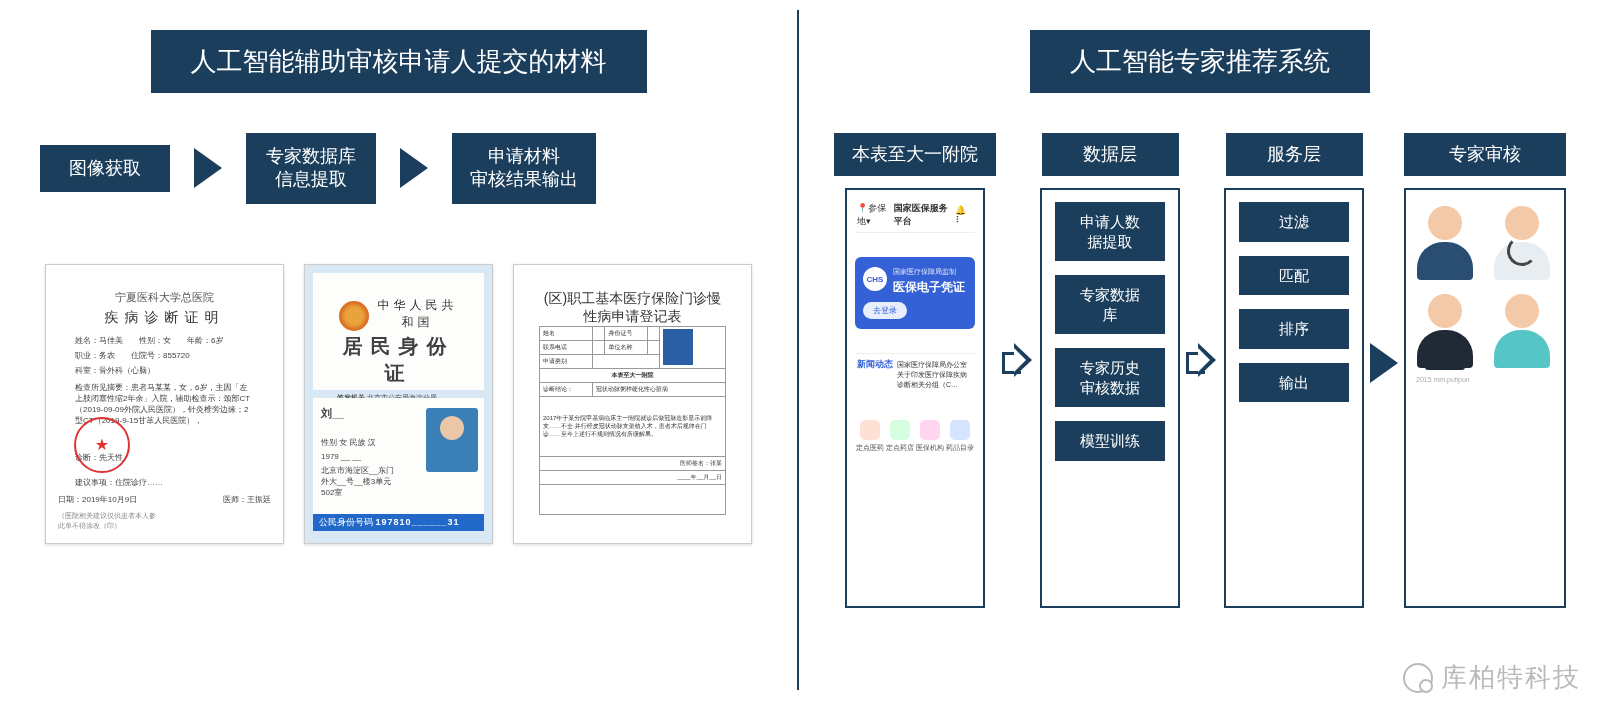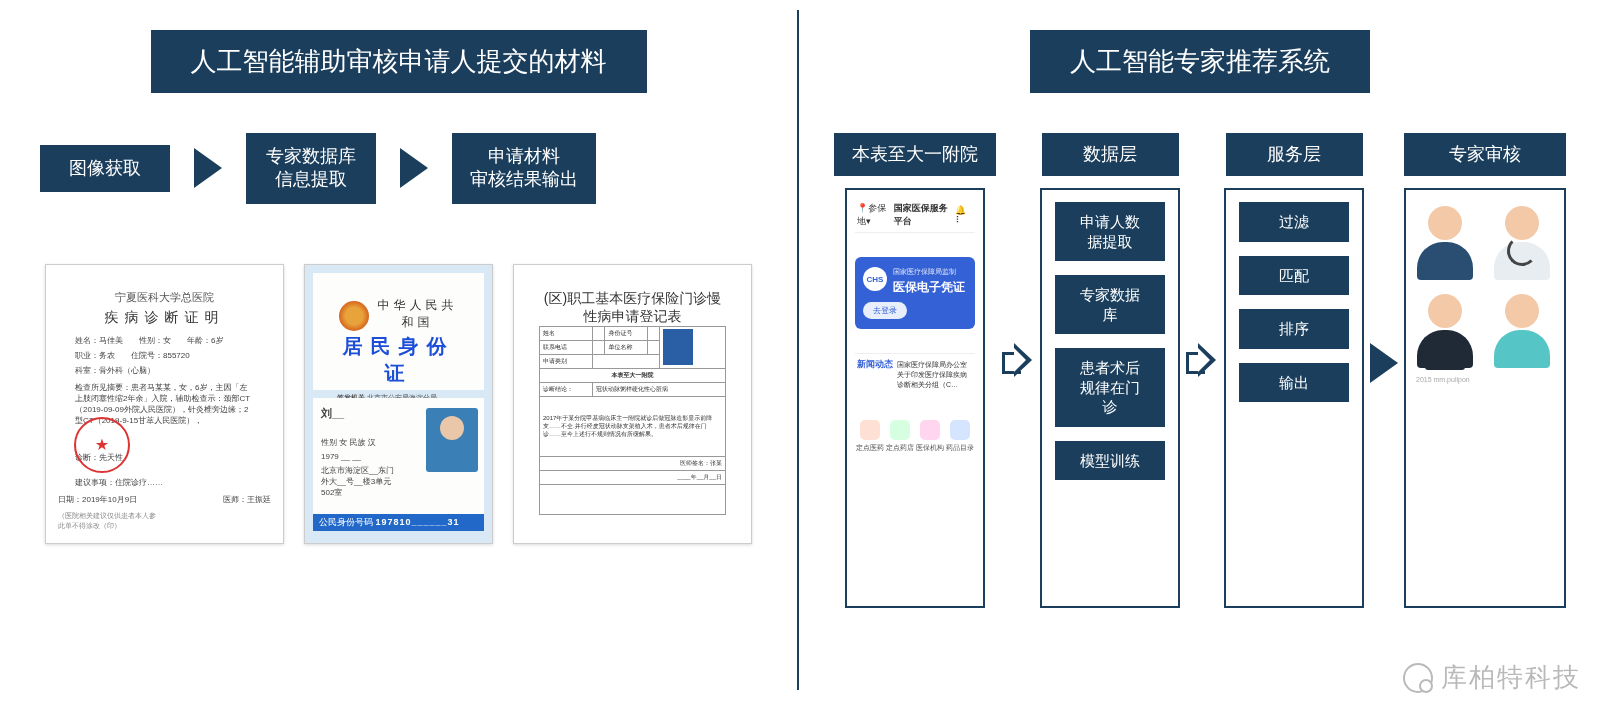--- a/index.html
+++ b/index.html
@@ -16,21 +16,21 @@
 .doc{background:#fff;border:1px solid #ccc;box-shadow:0 1px 3px rgba(0,0,0,.15);flex:1;padding:25px;font-size:8px;color:#333;height:280px;position:relative;overflow:hidden}
 .doc1{text-align:center}
 .doc1 .dh{color:#555;font-size:11px;margin-bottom:4px}
 .doc1 .dt{font-size:14px;letter-spacing:6px;margin:2px 0 8px}
 .doc1 .dline{text-align:left;font-size:8px;color:#444;margin:4px 0;padding:0 4px}
 .seal{width:56px;height:56px;border:2px solid #d33;border-radius:50%;position:absolute;left:28px;bottom:70px;display:flex;align-items:center;justify-content:center}
 .seal::after{content:"★";color:#d33;font-size:16px}
 .doc2{padding:0;background:#d8e8f5}
 .id-top{background:#fdfdfb;height:42%;margin:8px;padding:24px;text-align:center}
 .id-top .l1{font-size:12px;letter-spacing:4px;color:#333}
-.id-top .l2{font-size:20px;letter-spacing:8px;font-weight:600;color:#1d4ed8;margin-top:2px}
+.id-top .l2{font-size:20px;letter-spacing:8px;font-weight:600;color:#404040;margin-top:2px}
 .emblem{width:30px;height:30px;background:radial-gradient(circle,#e9a33b 40%,#d6661f 70%);border-radius:50%;float:left;margin:4px 6px 0 2px}
 .id-sub{font-size:7px;text-align:left;clear:both;padding-top:6px;color:#555}
 .id-bot{background:#fdfdfb;height:48%;margin:0 8px 8px;position:relative;padding:8px;font-size:8px;color:#444}
 .id-photo{position:absolute;right:6px;top:10px;width:52px;height:64px;background:#3a7fb5;border-radius:3px}
 .id-photo::after{content:"";position:absolute;left:50%;top:8px;transform:translateX(-50%);width:24px;height:24px;background:#e9c7a8;border-radius:50%}
 .id-strip{position:absolute;bottom:0;left:0;right:0;background:#2168c9;color:#fff;padding:2px 6px;font-size:9px}
 .doc3 table{width:100%;border-collapse:collapse;font-size:6px}
 .doc3 td{border:1px solid #999;padding:2px 3px;height:14px}
 .doc3 .dh{text-align:center;font-size:14px;}
 .mini-photo{width:30px;height:36px;background:#2b5fa5;display:inline-block;vertical-align:middle}
@@ -224,21 +224,21 @@
           <div class="arrow-outline">
             <div class="inner"></div>
           </div>
         </div>
 
       <div class="col">
         <div class="col-title">数据层</div>
         <div class="col-body">
           <div class="node">申请人数据提取</div>
           <div class="node">专家数据库</div>
-          <div class="node">患者术后规律在门诊</div>
+          <div class="node">专家历史审核数据</div>
           <div class="node">模型训练</div>
         </div>
       </div>
 
       <div class="col-arrow">
           <div class="arrow-outline">
             <div class="inner"></div>
           </div>
         </div>
 

